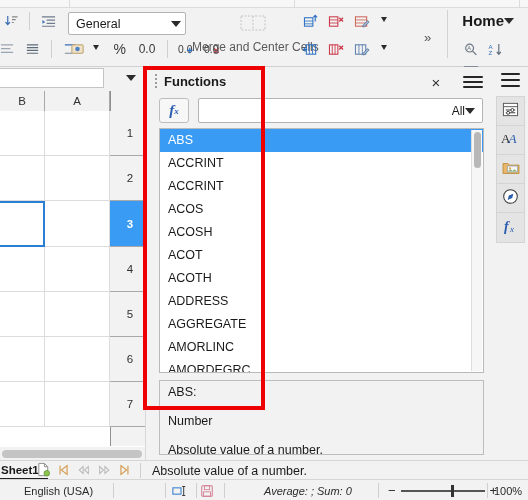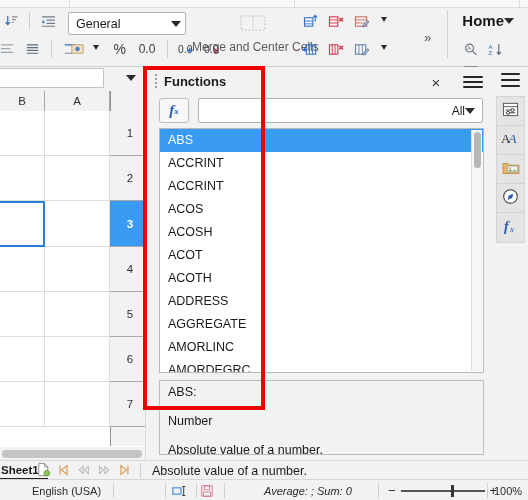--- a/index.html
+++ b/index.html
@@ -634,21 +634,21 @@
             <path d="M4.5 3v10L11 8z" fill="none" stroke="#d39a4e" stroke-width="1.3"></path>
             <path d="M12.5 3v10" stroke="#d39a4e" stroke-width="1.3"></path>
           </svg>
       </span>
     </div>
     <div class="tab-divider"></div>
     <div class="tab-descecho">Absolute value of a number.</div>
   </div>
 
   <div class="statusbar">
-    <div class="st-seg" style="left:32px;">English (USA)</div>
+    <div class="st-seg" style="left:24px;">English (USA)</div>
     <div class="st-div" style="left:113px;"></div>
     <div class="st-div" style="left:165px;"></div>
     <div class="st-seg" style="left:172px;">
       <svg width="18" height="14" viewBox="0 0 20 14">
           <rect x="1" y="3.5" width="9" height="7" fill="none" stroke="#3a7fd0" stroke-width="1.2"></rect>
           <path d="M13 2v10M11.3 2h3.4M11.3 12h3.4" stroke="#3a3a3a" stroke-width="1.1"></path>
         </svg>
     </div>
     <div class="st-div" style="left:196px;"></div>
     <div class="st-seg" style="left:200px;">

